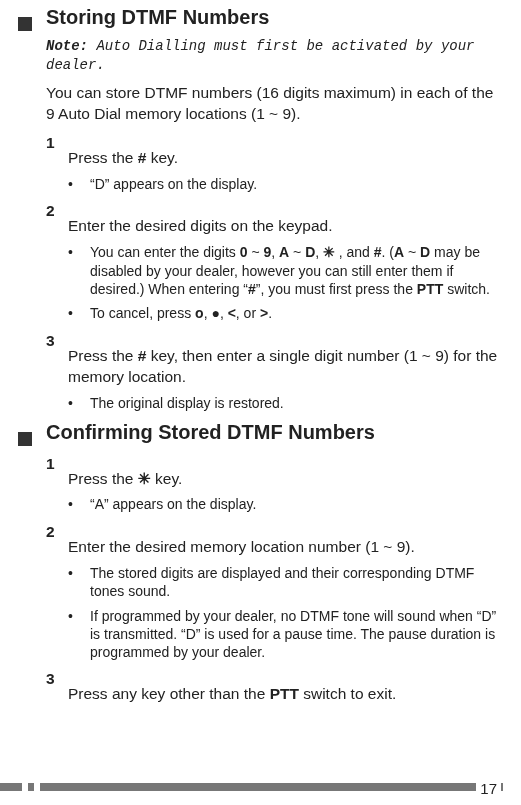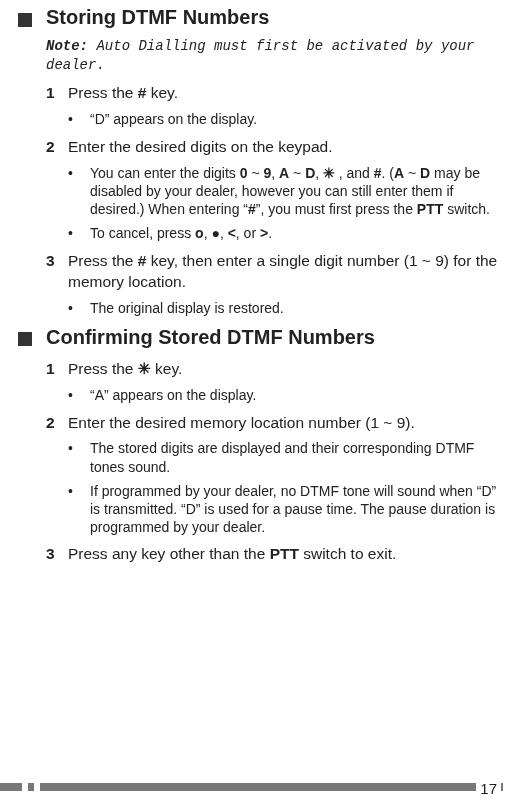--- a/index.html
+++ b/index.html
@@ -12,21 +12,21 @@
     position: relative;
     background: #fff;
   }
   .page {
     padding: 4px 18px 0 18px;
     font-size: 15.5px;
     line-height: 1.35;
   }
   .section-header {
     display: flex;
-    align-items: center;
+    align-items: flex-end;
     margin-bottom: 2px;
   }
   .square {
     width: 14px;
     height: 14px;
     background: #333;
     flex: 0 0 14px;
     margin-top: 4px;
     margin-right: 14px;
   }
@@ -53,20 +53,21 @@
     display: flex;
     margin: 8px 0 4px 0;
   }
   .step-num {
     font-weight: bold;
     width: 22px;
     flex: 0 0 22px;
   }
   .step-body {
     flex: 1;
+    margin-top: 15px;
   }
   .sub {
     display: flex;
     margin: 6px 0 6px 22px;
     font-size: 14px;
   }
   .sub-bullet {
     width: 22px;
     flex: 0 0 22px;
   }
@@ -141,20 +142,21 @@
   <div class="section-header">
     <div class="square"></div>
     <h2>Storing DTMF Numbers</h2>
   </div>
 
   <div class="indent">
     <p class="note">
       <b><i>Note:</i></b>
       <em>Auto Dialling must first be activated by your dealer.</em>
     </p>
+    <p>You can store DTMF numbers (16 digits maximum) in each of the 9 Auto Dial memory locations (1 ~ 9).</p>
 
     <div class="step">
       <div class="step-num">1</div>
       <div class="step-body">
         <span>Press the </span><b>#</b><span> key.</span>
       </div>
     </div>
     <div class="sub">
       <div class="sub-bullet">•</div>
       <div class="sub-body">“D” appears on the display.</div>

